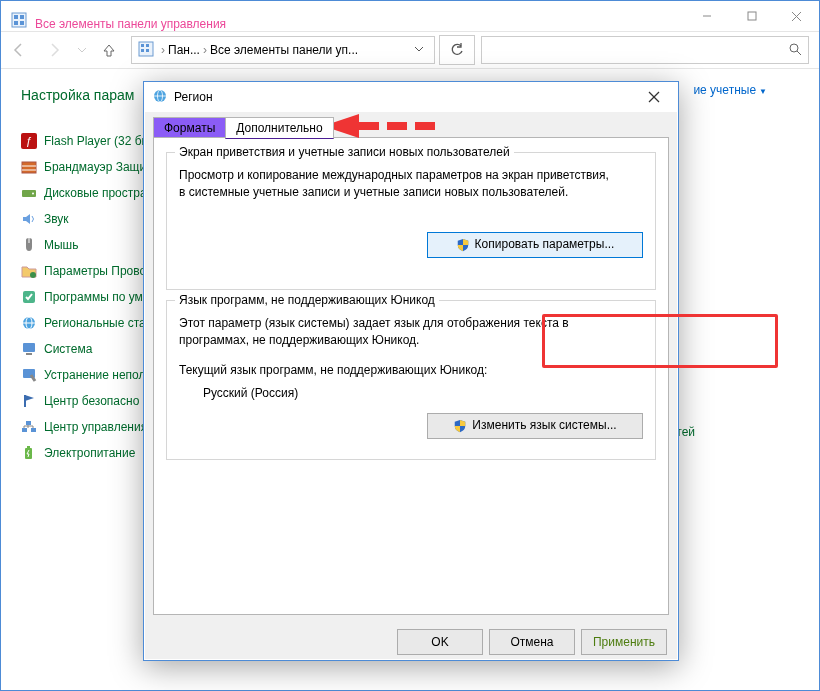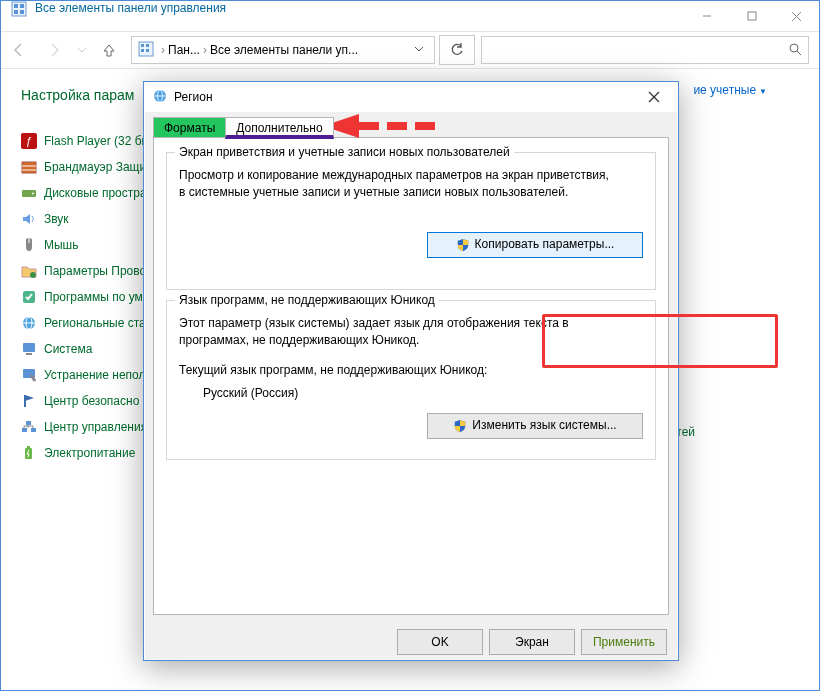--- a/index.html
+++ b/index.html
@@ -1,19 +1,19 @@
 <!DOCTYPE html>
 <html><head>
 <meta charset="utf-8">
 <style>
 html,body{margin:0;padding:0;font-family:"Segoe UI",Tahoma,sans-serif;font-size:12px;color:#000;background:#fff}
 .container{width:820px;height:691px;position:relative;overflow:hidden}
 
 .main-window{position:absolute;left:0;top:0;width:820px;height:691px;background:#fff;border:1px solid #4d8bd6;box-sizing:border-box}
-.main-titlebar{height:30px;display:flex;align-items:flex-start;font-size:12px;color:#0369a1}
+.main-titlebar{height:30px;display:flex;align-items:flex-end;font-size:12px;color:#ec4899}
 .main-titlebar .title-icon{margin:0 8px 0 10px}
 .main-titlebar .title-text{flex:1}
 .main-controls{display:flex;height:30px}
 .main-controls .ctl{width:45px;height:30px;display:flex;align-items:center;justify-content:center;color:#888}
 
 .toolbar{height:36px;display:flex;align-items:center;border-top:1px solid #e5e5e5;border-bottom:1px solid #e5e5e5}
 .nav-btn{width:36px;height:32px;display:flex;align-items:center;justify-content:center;color:#ccc}
 .nav-btn.enabled{color:#555}
 .breadcrumb{flex:0 0 298px;display:flex;align-items:center;height:26px;border:1px solid #ccc;margin:0 4px;padding:0 2px;font-size:12px}
 .breadcrumb .bicon{margin:0 4px}
@@ -32,22 +32,22 @@
 .cpl-item{display:flex;align-items:center;gap:7px;color:#006b2d;font-size:12px}
 .cpl-item .icn{width:16px;height:16px;flex:0 0 16px}
 
 .dialog{position:absolute;left:143px;top:81px;width:536px;height:580px;background:#fff;border:1px solid #4d8bd6;box-shadow:0 6px 30px rgba(0,0,0,0.35);box-sizing:border-box}
 .dlg-titlebar{height:30px;display:flex;align-items:center;padding:0 4px 0 8px}
 .dlg-titlebar .dlg-icon{margin-right:6px}
 .dlg-titlebar .dlg-title{flex:1;font-size:12px}
 .dlg-close{width:40px;height:26px;display:flex;align-items:center;justify-content:center;color:#333;font-size:16px}
 .dlg-client{position:absolute;left:1px;right:1px;top:30px;bottom:1px;background:#f0f0f0}
 .tabstrip{position:absolute;left:8px;top:4px;display:flex;height:22px;font-size:12px}
-.tab{padding:3px 10px 0;border:1px solid #b5b5b5;border-bottom:none;background:#22c55e;position:relative;top:1px;margin-right:-1px}
-.tab.active{background:#fff;z-index:2;border-bottom:4px solid #4c1d95}
+.tab{padding:3px 10px 0;border:1px solid #b5b5b5;border-bottom:none;background:#8b5cf6;position:relative;top:1px;margin-right:-1px}
+.tab.active{background:#fff;z-index:2;border-bottom:1px solid #4c1d95}
 .tabpage{position:absolute;left:8px;right:8px;top:25px;bottom:44px;background:#fff;border:1px solid #b5b5b5;box-sizing:border-box}
 .groupbox{position:absolute;border:1px solid #d6d6d6;font-size:12px}
 .groupbox .legend{position:absolute;left:8px;top:-8px;background:#fff;padding:0 4px}
 .groupbox .gb-body{padding:14px 12px 12px;font-size:12px;line-height:1.45}
 .btn{display:inline-flex;align-items:center;justify-content:center;height:24px;padding:0 12px;background:#e9e9e9;border:1px solid #acacac;font-size:12px;color:#000;gap:5px}
 .btn.default{border:1px solid #0078d7;background:#e5f1fb}
 .btn.disabled{color:#4d7c0f}
 .footer-btns{position:absolute;right:10px;bottom:4px;display:flex;gap:6px}
 .footer-btns .btn{width:84px;padding:0}
 .highlight-box{position:absolute;border:3px solid #ef3434;border-radius:2px}
@@ -305,21 +305,21 @@
                     <path d="M2 8 L8 8 L8 15 Q2 13 2 8 Z" fill="#f7c93e"></path>
                   </svg>
               <span>Изменить язык системы...</span>
             </div>
           </div>
         </div>
       </div>
     </div>
     <div class="footer-btns">
       <div class="btn">OK</div>
-      <div class="btn">Экран</div>
+      <div class="btn">Отмена</div>
       <div class="btn disabled">Применить</div>
     </div>
   </div>
 </div>
 
 <div class="highlight-box" style="left:542px;top:314px;width:230px;height:48px"></div>
 <svg class="anno-arrow" style="left:315px;top:108px" width="130" height="36">
   <defs></defs>
   <line x1="120" y1="18" x2="100" y2="18" stroke="#ef3434" stroke-width="8"></line>
   <line x1="92" y1="18" x2="72" y2="18" stroke="#ef3434" stroke-width="8"></line>

